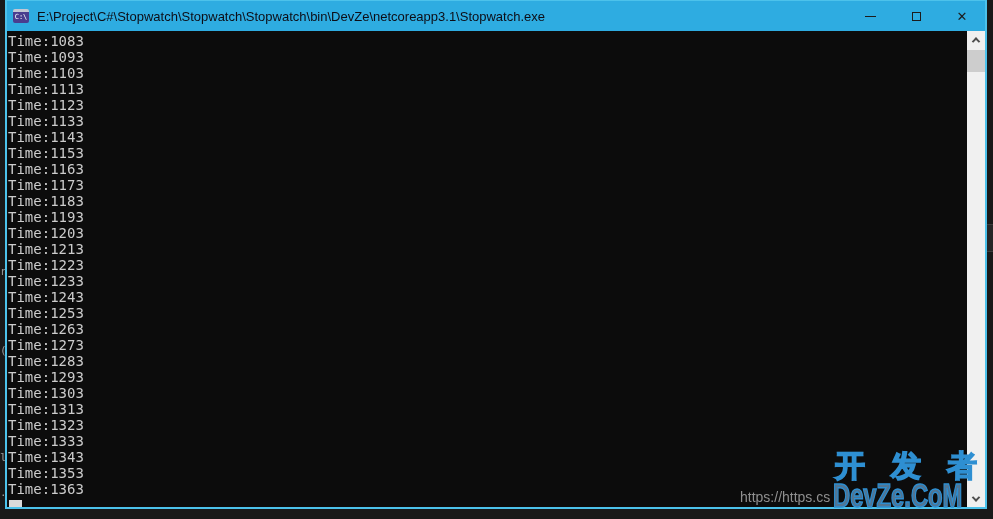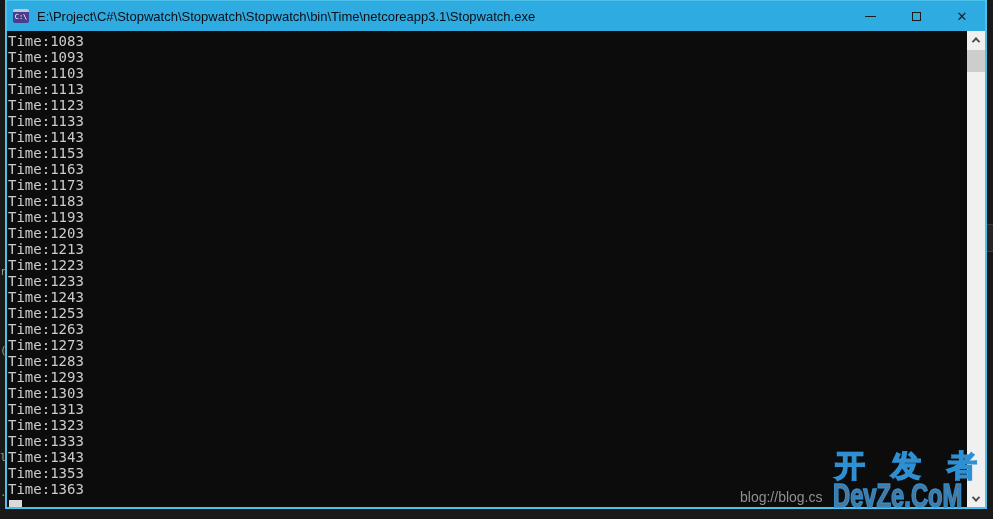--- a/index.html
+++ b/index.html
@@ -108,21 +108,21 @@
     <div class="bg-frag" style="top: 452px;">ls</div>
     <div class="bg-frag" style="top: 487px;">.]</div>
   </div>
 <div class="right-band"></div>
 
 <div class="window">
   <div class="titlebar">
     <div class="cmd-icon">
       <span>C:\</span>
     </div>
-    <div class="title-text">E:\Project\C#\Stopwatch\Stopwatch\Stopwatch\bin\Time\netcoreapp3.1\Stopwatch.exe</div>
+    <div class="title-text">E:\Project\C#\Stopwatch\Stopwatch\Stopwatch\bin\DevZe\netcoreapp3.1\Stopwatch.exe</div>
     <div class="btn-group">
       <div class="win-btn">
         <div class="glyph-min"></div>
       </div>
       <div class="win-btn">
         <div class="glyph-max"></div>
       </div>
       <div class="win-btn">
         <div class="glyph-close">✕</div>
       </div>
@@ -138,15 +138,15 @@
         <div class="chev up"></div>
       </div>
       <div class="sb-thumb"></div>
       <div class="sb-btn down">
         <div class="chev down"></div>
       </div>
     </div>
   </div>
 </div>
 
-<div class="url-text">blog://blog.cs</div>
+<div class="url-text">https://https.cs</div>
 <div class="wm wm-cn">开发者</div>
 <div class="wm wm-brand">DevZe.CoM</div>
 
 </body></html>

